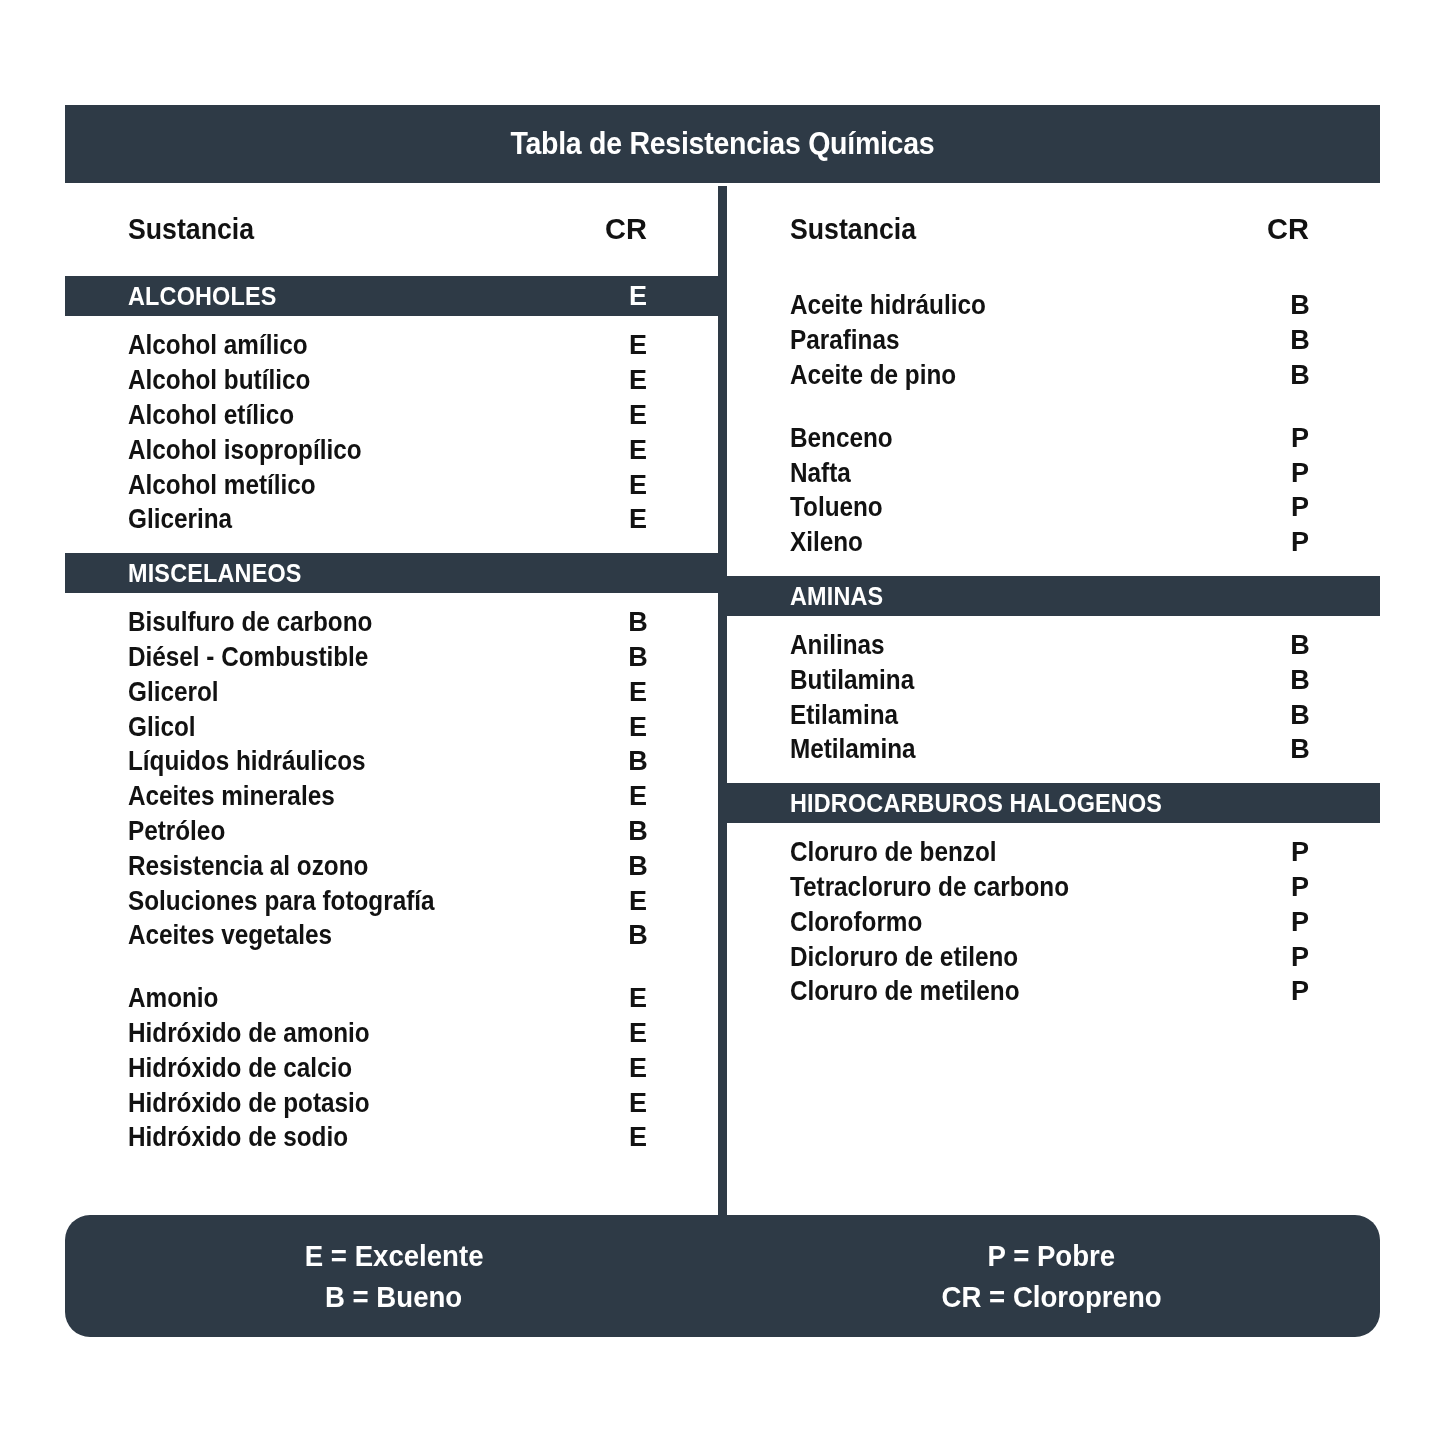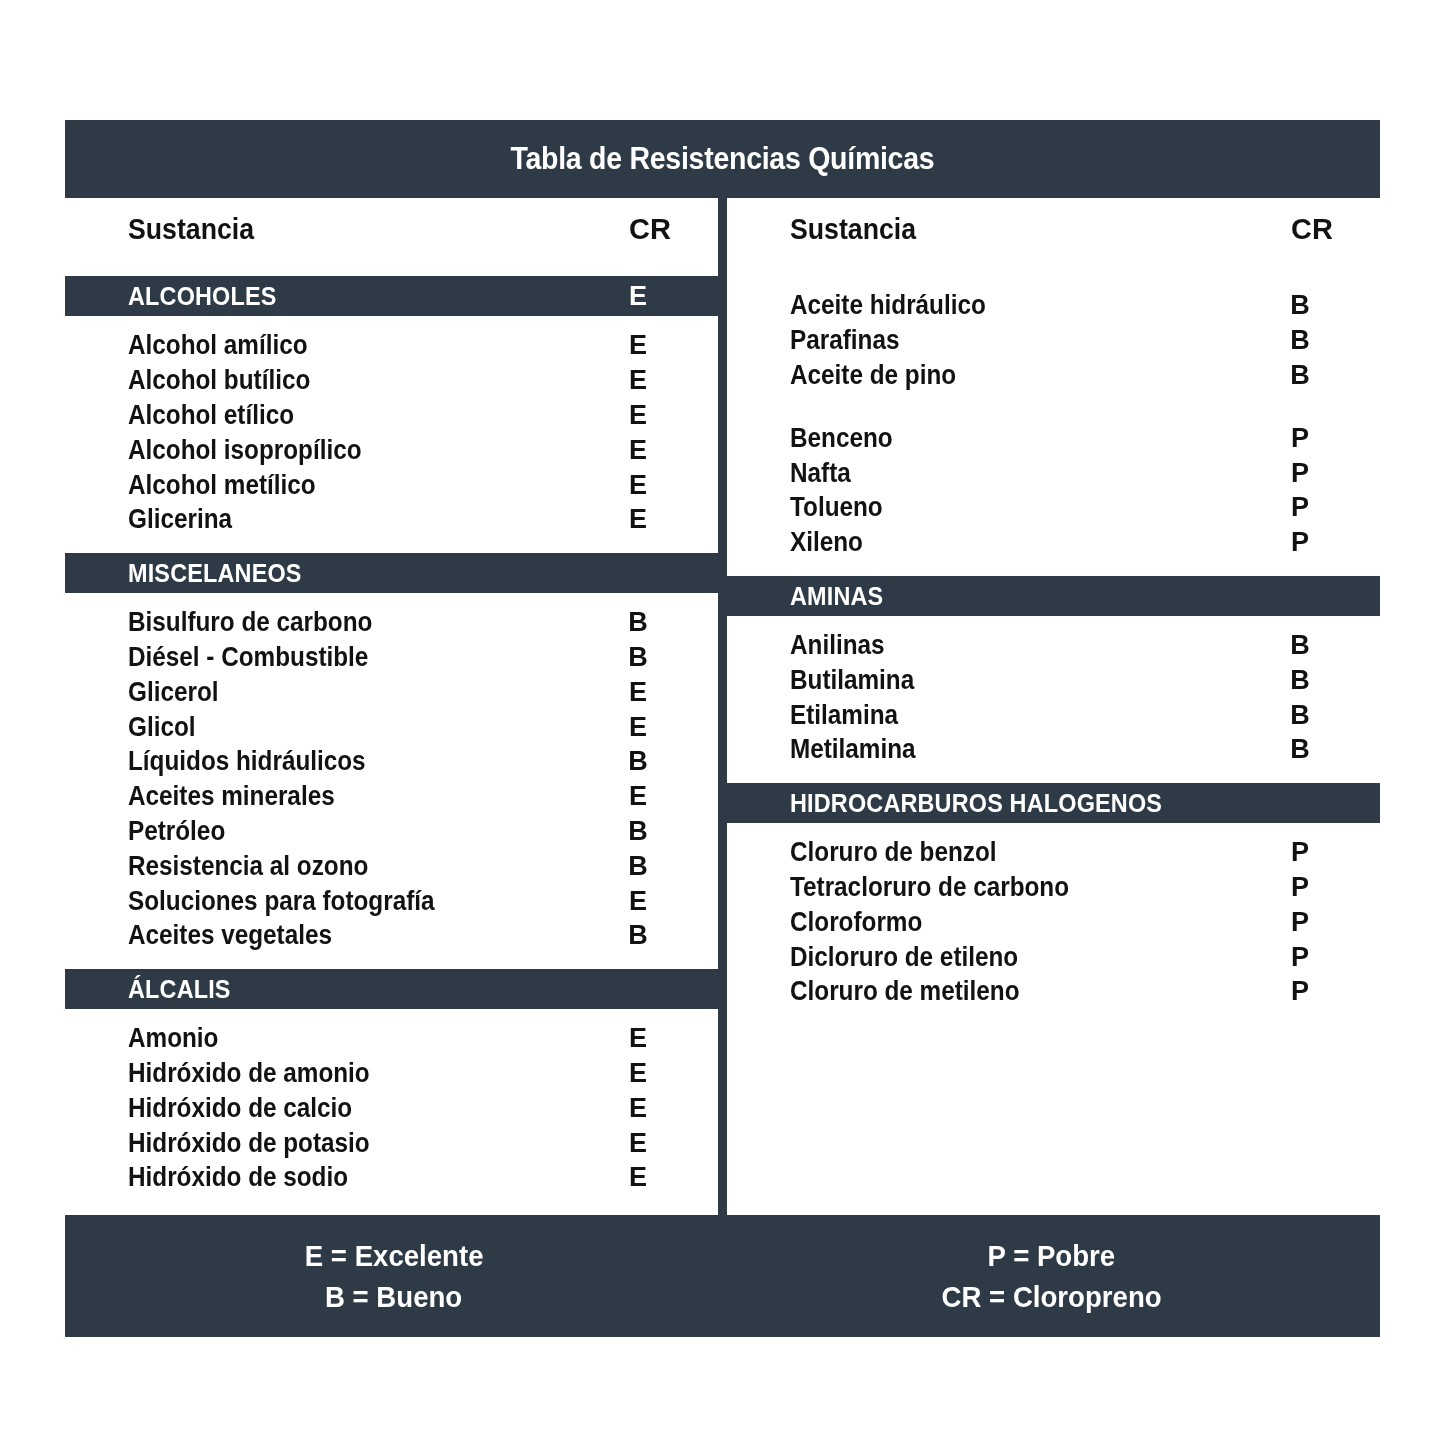--- a/index.html
+++ b/index.html
@@ -14,21 +14,21 @@
     height: 1445px;
     background: #ffffff;
     font-family: "Liberation Sans", sans-serif;
     font-weight: bold;
     color: var(--text);
     overflow: hidden;
   }
   
   .title-bar {
     position: absolute;
-    left: 65px; top: 120px;
+    left: 65px; top: 105px;
     width: 1315px; height: 78px;
     background: var(--dark);
     display: flex; align-items: center; justify-content: center;
   }
   .title-bar .title-text {
     color: #fff;
     font-size: 31px;
     letter-spacing: -0.3px;
     transform: scaleX(0.92);
     transform-origin: 50% 50%;
@@ -48,21 +48,21 @@
   .col-header { position: relative; height: 93px; }
   .col-header .sub {
     position: absolute; left: 63px; top: 46px;
     transform: translateY(-50%) scaleX(0.92);
     transform-origin: 0 50%;
     font-size: 29px; white-space: nowrap;
   }
   .col-header .cr {
     position: absolute; left: 540px; width: 66px; top: 46px;
     transform: translateY(-50%);
-    text-align: right; font-size: 29px;
+    text-align: left; font-size: 29px;
   }
   
   .section { position: relative; }
   .bar {
     position: relative;
     height: 40px;
     background: var(--dark);
   }
   .bar .bar-label {
     position: absolute; left: 63px; top: 50%;
@@ -89,20 +89,21 @@
     transform: translateY(-50%);
     text-align: center; font-size: 27px;
   }
   
   .legend {
     position: absolute;
     left: 65px; top: 1215px;
     width: 1315px; height: 122px;
     background: var(--dark);
     display: flex;
+    border-radius: 25px;
   }
   .legend .half {
     width: 50%;
     display: flex; flex-direction: column;
     align-items: center; justify-content: center;
     gap: 7px;
   }
   .legend .line {
     color: #fff; font-size: 30px;
     transform: scaleX(0.92);
@@ -200,23 +201,20 @@
               <span class="name">Soluciones para fotografía</span>
               <span class="val">E</span>
             </div>
             <div class="row">
               <span class="name">Aceites vegetales</span>
               <span class="val">B</span>
             </div>
           </div>
         </div>
         <div class="section">
-          <div class="bar">
-            <span class="bar-label">ÁLCALIS</span>
-          </div>
           <div class="rows">
             <div class="row">
               <span class="name">Amonio</span>
               <span class="val">E</span>
             </div>
             <div class="row">
               <span class="name">Hidróxido de amonio</span>
               <span class="val">E</span>
             </div>
             <div class="row">

